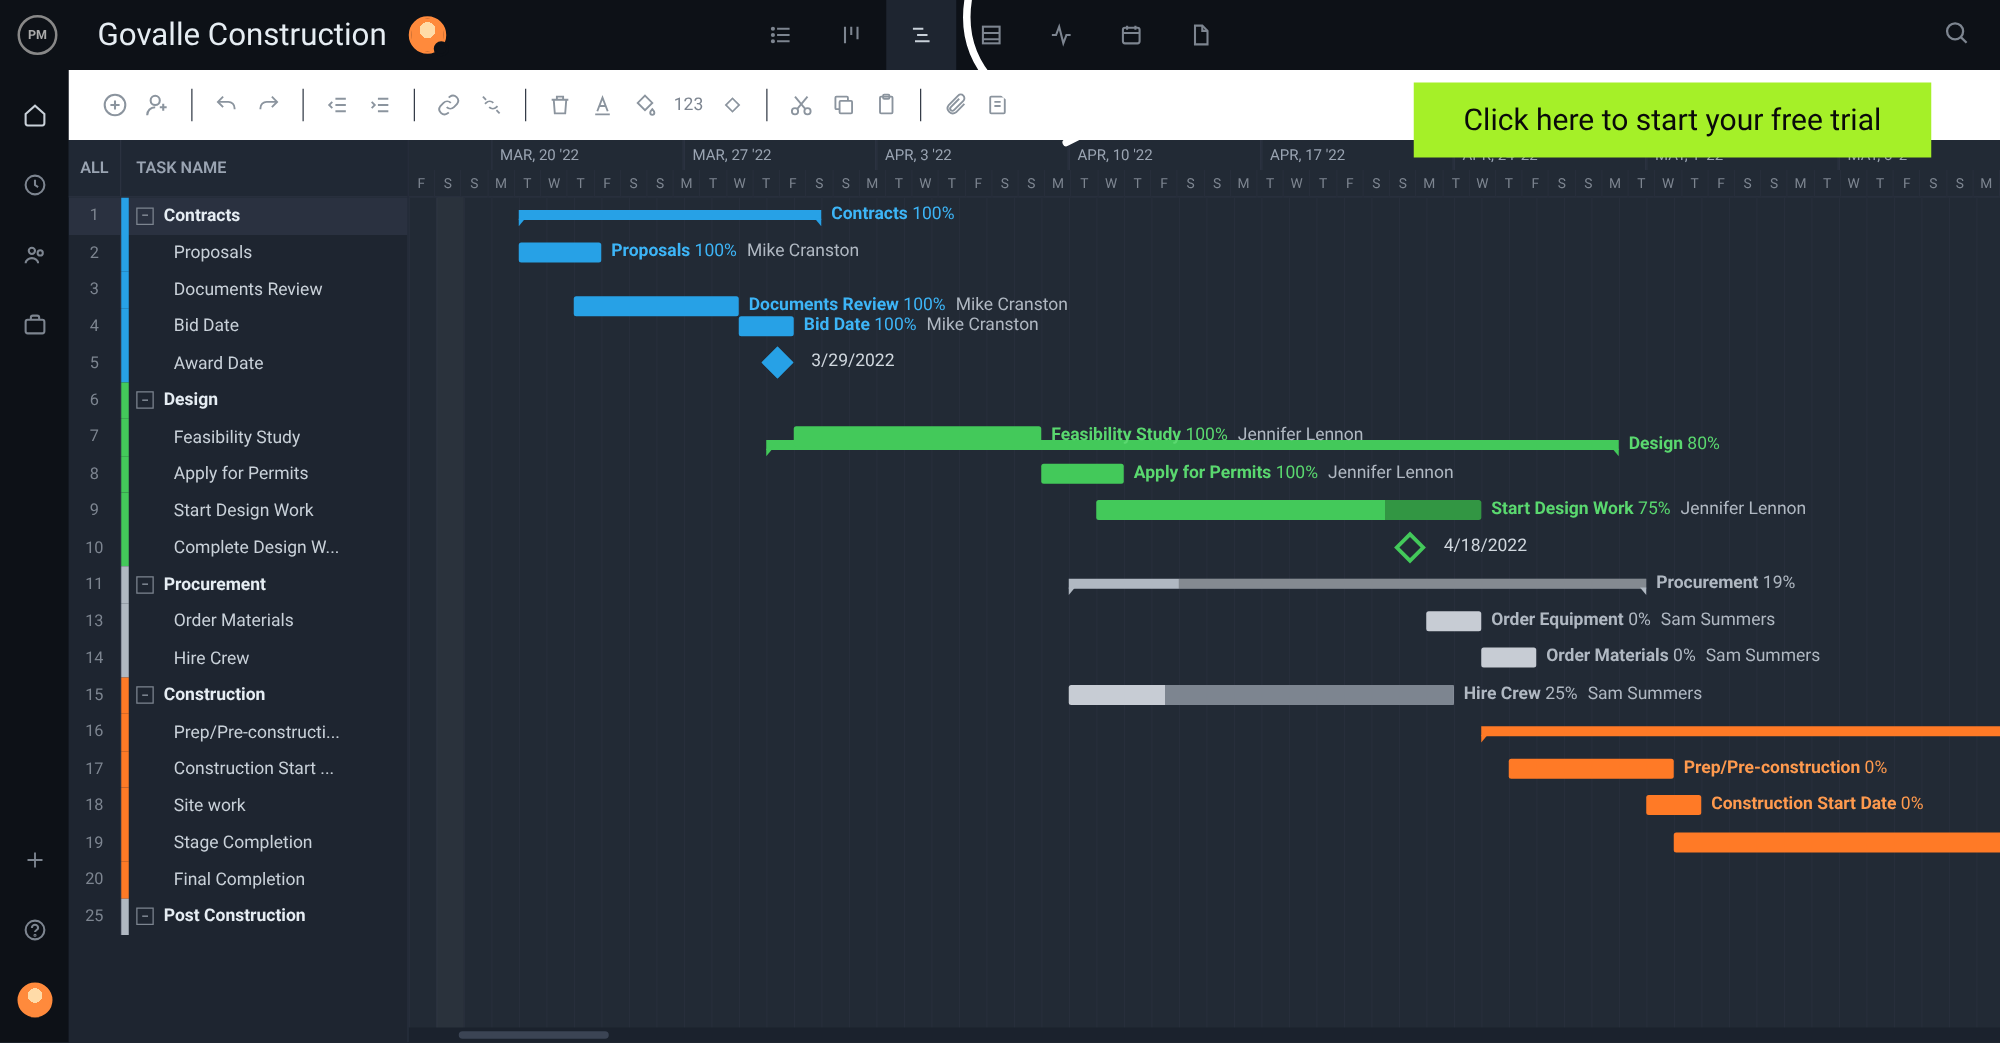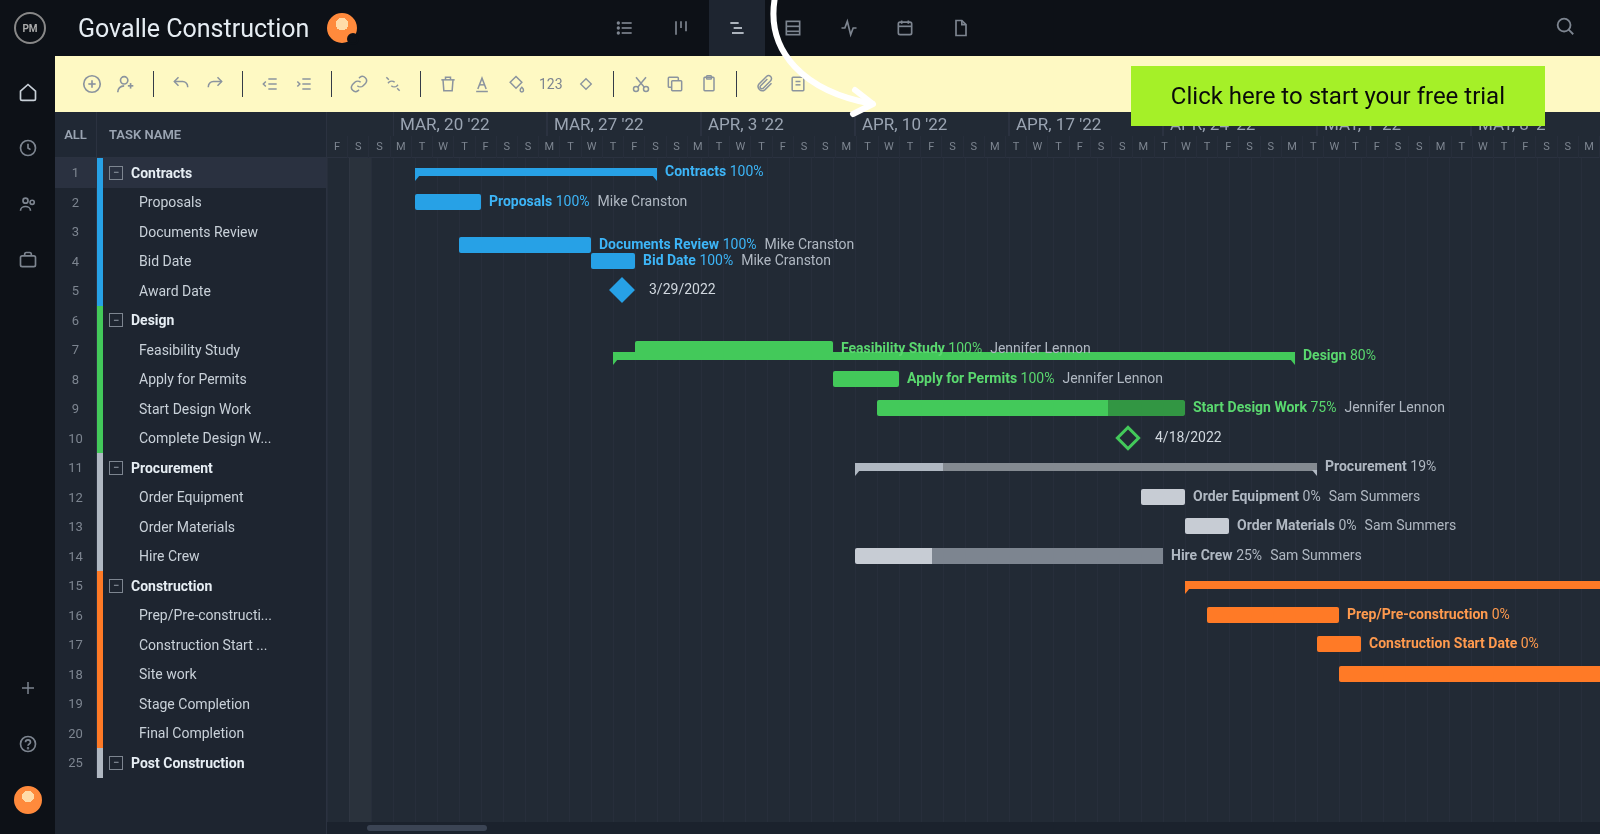--- a/index.html
+++ b/index.html
@@ -56,21 +56,21 @@
 .rail-item {
   width: 40px; height: 40px; display: flex; align-items: center; justify-content: center;
   color: #7d8590; margin-top: 16px; cursor: pointer;
 }
 .rail-item.active { color: #c9d1d9; }
 .rail-spacer { flex: 1; }
 
 
 .toolbar {
   position: absolute; left: 55px; right: 0; top: 56px; height: 56px;
-  background: #fef9c3; display: flex; align-items: center; padding: 0 20px;
+  background: #ffffff; display: flex; align-items: center; padding: 0 20px;
   color: #8b949e;
 }
 .tb-ico { width: 34px; height: 34px; display: flex; align-items:center; justify-content:center; cursor:pointer; }
 .tb-sep { width: 1px; height: 26px; background: #353c48; margin: 0 10px; }
 .tb-text { font-size: 14px; color:#7d8590; padding: 0 6px; }
 
 
 .content {
   position: absolute; left: 55px; top: 112px; right: 0; bottom: 0;
   display: flex;
@@ -88,21 +88,21 @@
 .tnum { width: 42px; text-align:center; color:#7d8590; border-right:1px solid #2b3240; height:100%; display:flex;align-items:center;justify-content:center; font-size:13px;}
 .tstripe { width: 6px; height: 100%; }
 .tcontent { flex:1; display:flex; align-items:center; padding-left: 6px; overflow:hidden; white-space:nowrap; text-overflow:ellipsis; }
 .tgroup { font-weight: 700; color:#e6edf3; }
 .ttoggle { width:14px; height:14px; border:1px solid #7d8590; display:flex;align-items:center;justify-content:center; font-size:11px; line-height:1; color:#7d8590; margin-right:8px;}
 .tchild { padding-left: 36px; color: #c9d1d9; }
 
 
 .gantt { flex: 1; position: relative; overflow: hidden; background: #222a35; }
 .gantt-head { height: 46px; border-bottom:1px solid #2b3240; position:relative; }
-.month-row { height: 24px; display:flex; position:absolute; top:0; left:0; right:0; font-size:17px; color:#9aa4b2;}
+.month-row { height: 24px; display:flex; position:absolute; top:0; left:0; right:0; font-size:12px; color:#9aa4b2;}
 .month-cell { border-right:1px solid #2b3240; display:flex; align-items:center; padding-left:6px; border-left:1px solid #2b3240;}
 .day-row { position:absolute; top:24px; left:0; right:0; height:22px; display:flex; font-size:11px; color:#7d8590;}
 .day-cell { width: 22px; text-align:center; line-height:22px; border-right:1px solid #272e3b;}
 .gantt-body { position:absolute; top:46px; left:0; right:0; bottom:0; }
 .gantt-grid { position:absolute; inset:0; }
 .gv-line { position:absolute; top:0; bottom:0; width:1px; background:#272e3b; }
 .today { position:absolute; top:0; bottom:0; width:22px; background: rgba(255,255,255,0.04); }
 .grow { position:absolute; left:0; right:0; height:29.5px; }
 .gbar { position:absolute; height:16px; top:6px; border-radius:2px; }
 .gsummary { height:8px; top:10px; border-radius:0; }
@@ -454,27 +454,20 @@
           <div class="tcontent tchild">
             <span>Complete Design W...</span>
           </div>
         </div>
         <div class="trow">
           <div class="tnum">11</div>
           <div class="tstripe" style="background:#b0b8c2"></div>
           <div class="tcontent tgroup">
             <span class="ttoggle">−</span>
             <span>Procurement</span>
-          </div>
-        </div>
-        <div class="trow">
-          <div class="tnum">12</div>
-          <div class="tstripe" style="background:#b0b8c2"></div>
-          <div class="tcontent tchild">
-            <span>Order Equipment</span>
           </div>
         </div>
         <div class="trow">
           <div class="tnum">13</div>
           <div class="tstripe" style="background:#b0b8c2"></div>
           <div class="tcontent tchild">
             <span>Order Materials</span>
           </div>
         </div>
         <div class="trow">

